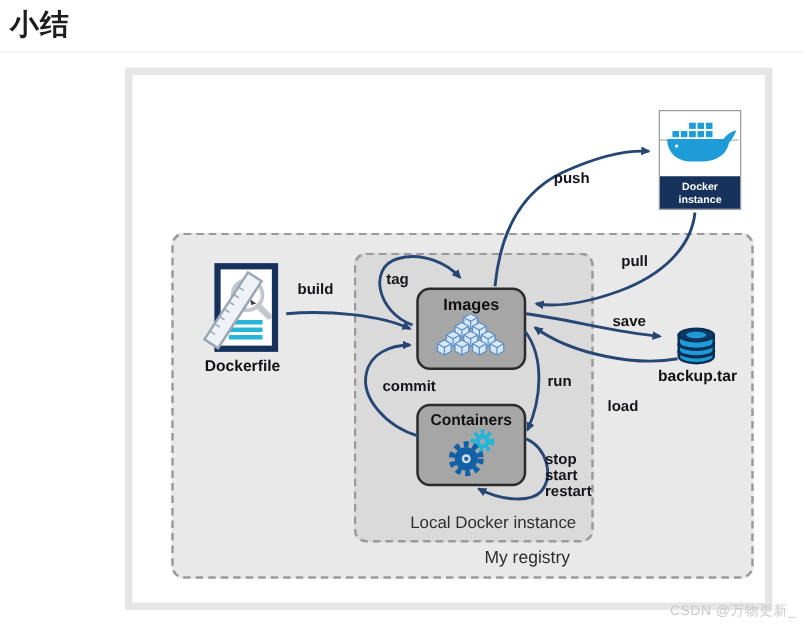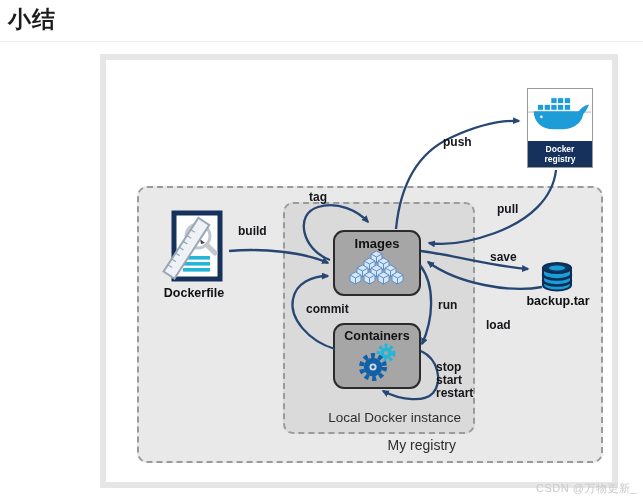--- a/index.html
+++ b/index.html
@@ -110,21 +110,21 @@
           <rect x="24" y="15" width="6.4" height="6"></rect>
         <rect x="31" y="15" width="6.4" height="6"></rect>
           <rect x="38" y="15" width="6.4" height="6"></rect>
       </g>
       <path d="M52,24 C55,19 59,16 64,15 C62,20 60,23 57,26 Z" fill="#1e9cd7"></path>
       <path d="M6,22 L58,22 C58,34 48,41 34,41 L27,41 C14,41 6,33 6,22 Z" fill="#1e9cd7"></path>
       <circle cx="14" cy="28" r="1.4" fill="#ffffff"></circle>
     </svg>
     <div class="registry-band">
       <div>Docker</div>
-      <div>registry</div>
+      <div>instance</div>
     </div>
   </div>
 
   <div class="abs" style="left:540px;top:259px;width:34px;height:34px;">
     <svg width="34" height="34" viewBox="0 0 34 34">
       <path d="M3,9 L3,26 C3,29 9,31.5 17,31.5 C25,31.5 31,29 31,26 L31,9 Z" fill="#1e9cd7" stroke="#0b2f55" stroke-width="2"></path>
       <path d="M3,15.5 a14,5 0 0 0 28,0" fill="none" stroke="#0b2f55" stroke-width="2.6"></path>
       <path d="M3,21.5 a14,5 0 0 0 28,0" fill="none" stroke="#0b2f55" stroke-width="2.6"></path>
       <ellipse cx="17" cy="9" rx="14" ry="5" fill="#0d3b66" stroke="#0b2f55" stroke-width="2"></ellipse>
       <ellipse cx="17" cy="9" rx="8" ry="2.6" fill="#1e9cd7"></ellipse>
@@ -145,21 +145,21 @@
       <path d="M556,170 C553,198 530,220 495,233 C470,242 448,246 429,243" marker-end="url(#ah)"></path>
       <path d="M421,251 C458,256 492,266 528,269" marker-end="url(#ah)"></path>
       <path d="M542,287 C510,293 458,284 428,262" marker-end="url(#ah)"></path>
       <path d="M420,265 C436,286 433,320 422,344" marker-end="url(#ah)"></path>
       <path d="M335,349 C308,341 289,318 293,299 C296,283 312,276 328,276" marker-end="url(#ah)"></path>
       <path d="M421,351 C438,359 443,381 433,393 C425,402 402,401 383,391" marker-end="url(#ah)"></path>
     </g>
   </svg>
 
   <div class="abs lbl" style="left:238px;top:224px;">build</div>
-  <div class="abs lbl" style="left:309px;top:190px;">tag</div>
+  <div class="abs lbl" style="left:309px;top:216px;">tag</div>
   <div class="abs lbl" style="left:443px;top:135px;">push</div>
   <div class="abs lbl" style="left:497px;top:202px;">pull</div>
   <div class="abs lbl" style="left:490px;top:250px;">save</div>
   <div class="abs lbl" style="left:486px;top:280px;margin-top:38px;">load</div>
   <div class="abs lbl" style="left:438px;top:298px;">run</div>
   <div class="abs lbl" style="left:306px;top:302px;">commit</div>
   <div class="abs lbl stack" style="left:436px;top:361px;">
     <div>stop</div>
     <div>start</div>
     <div>restart</div>

